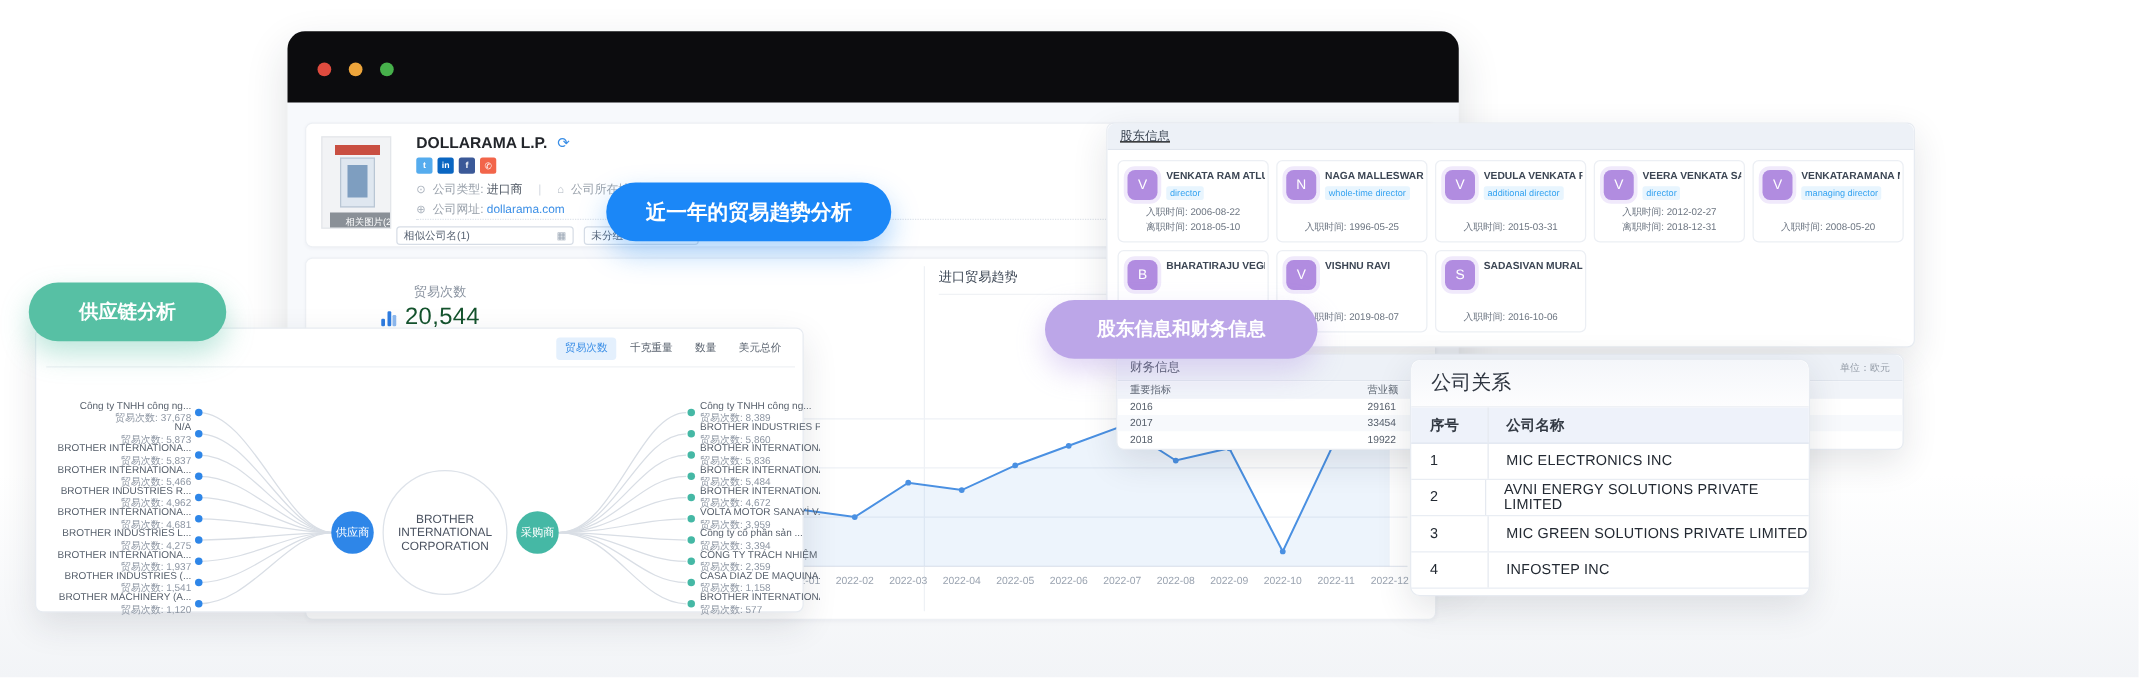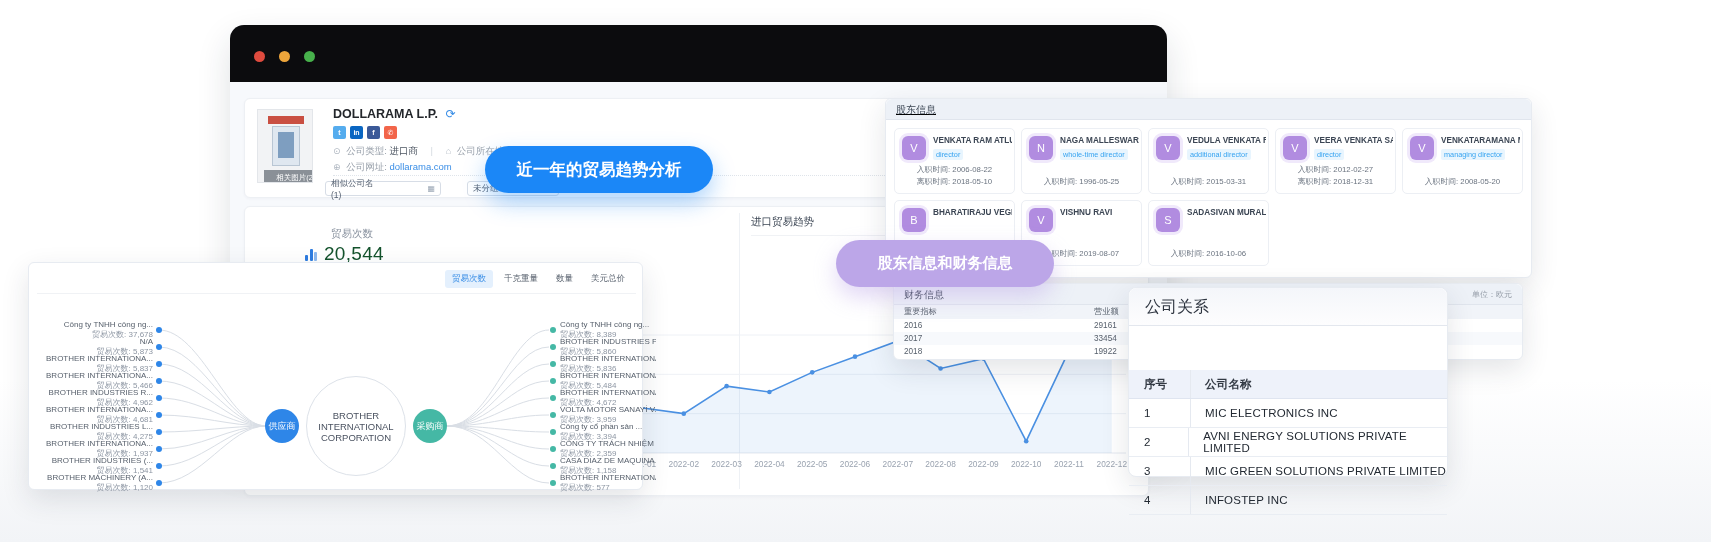--- a/index.html
+++ b/index.html
@@ -100,21 +100,21 @@
   .fin-row{position:absolute;left:0;width:100%;height:13px;font-size:8.2px;color:#565f6b;line-height:13px;}
   .fin-row.alt{background:#f7f9fc;}
   .fin-c1{position:absolute;left:10px;}
   .fin-c2{position:absolute;left:200px;}
 
   
   #relations-panel{left:1128px;top:287px;width:320px;height:190px;border-radius:8px;}
   #relations-title{position:absolute;left:0;top:0;width:100%;height:38px;
     background:linear-gradient(180deg,#f4f6fa,#fdfdfe);border-bottom:1px solid #e3e7ee;
     border-radius:8px 8px 0 0;font-size:16px;color:#2e3540;line-height:38px;padding-left:16px;}
-  #relations-table{position:absolute;left:0;top:38px;width:100%;margin-top:44px;}
+  #relations-table{position:absolute;left:0;top:38px;width:100%;}
   .rel-row{display:flex;height:29px;border-bottom:1px solid #e9edf3;align-items:center;
     font-size:11.5px;color:#232a33;}
   .rel-row.head{background:#eef2fa;font-weight:bold;color:#333a44;border-bottom:1px solid #dfe5f0;}
   .rel-c1{width:62px;padding-left:15px;border-right:1px solid #e5e9f0;height:100%;display:flex;align-items:center;}
   .rel-c2{padding-left:14px;letter-spacing:.2px;}
 
   
   .bubble{position:absolute;border-radius:24px;color:#fff;font-weight:bold;display:flex;
     align-items:center;justify-content:center;}
   #bubble-trend{left:485px;top:146px;width:228px;height:47px;font-size:16.5px;
@@ -158,21 +158,21 @@
           <span class="ic">⌂</span>
           <span>公司所在地:</span>
           <span class="val">美国</span>
         </div>
         <div class="info-line" style="top:62px;">
           <span class="ic">⊕</span>
           <span>公司网址:</span>
           <span class="val link">dollarama.com</span>
         </div>
         <div id="dotted-sep"></div>
-        <div class="mini-select" style="left:80px;width:116px;gap:40px;">
+        <div class="mini-select" style="left:72px;width:142px;gap:40px;">
           <span>相似公司名(1)</span>
             <span class="sic">▦</span>
         </div>
         <div class="mini-select" style="left:222px;width:92px;">
           <span>未分组</span>
             <span class="sic">▾</span>
         </div>
       </div>
 
       <div id="trade-card" class="card">
@@ -483,15 +483,16 @@
           </div>
           <div class="rel-row">
             <div class="rel-c1">4</div>
             <div class="rel-c2">INFOSTEP INC</div>
           </div>
         </div>
     </div>
   </div>
 
   <div id="bubble-trend" class="bubble" style="background: rgb(27, 135, 247);">近一年的贸易趋势分析</div>
+  <div id="bubble-supply" class="bubble" style="background: rgb(87, 192, 164);">供应链分析</div>
   <div id="bubble-shareholder" class="bubble" style="background: rgb(188, 166, 232);">股东信息和财务信息</div>
 
 </div>
 
 </body></html>

